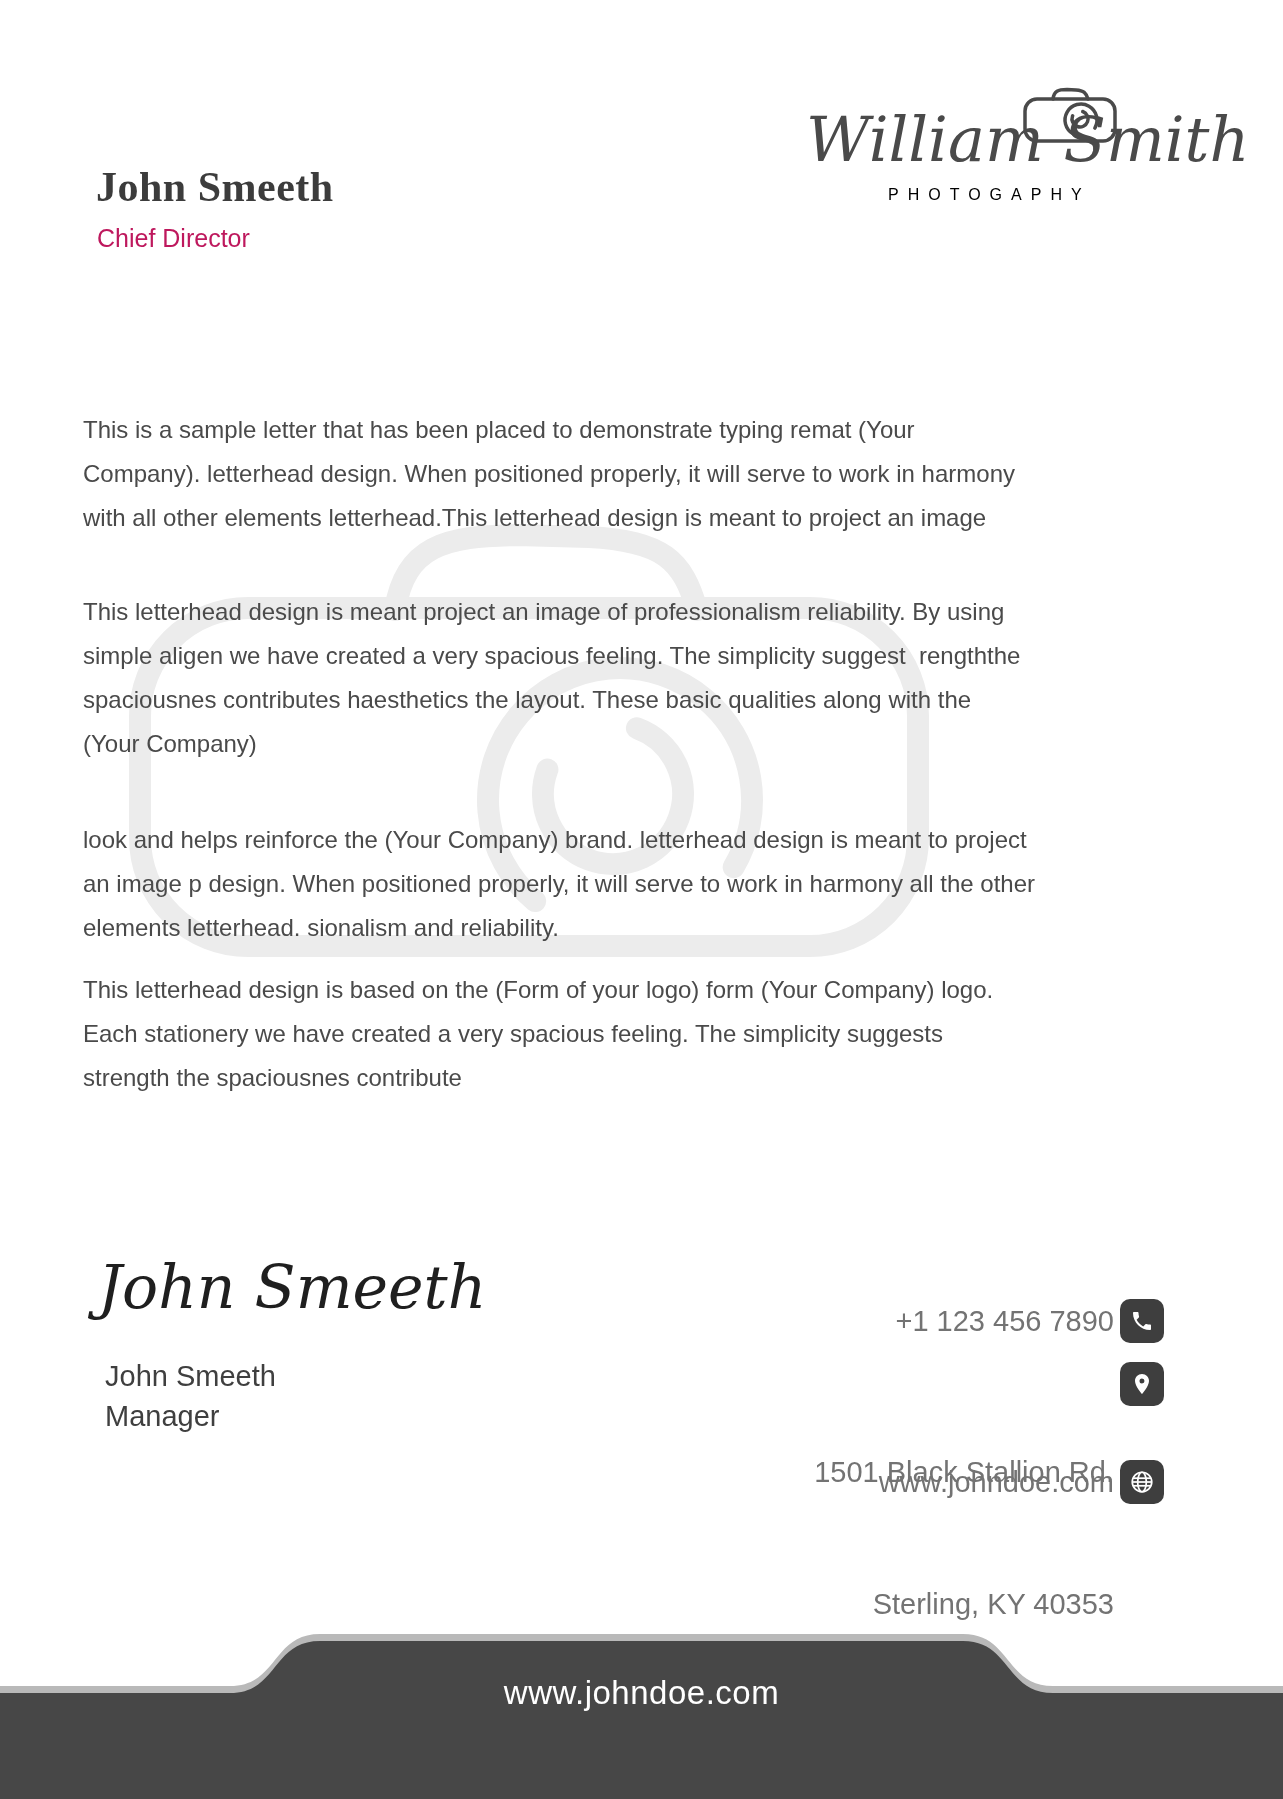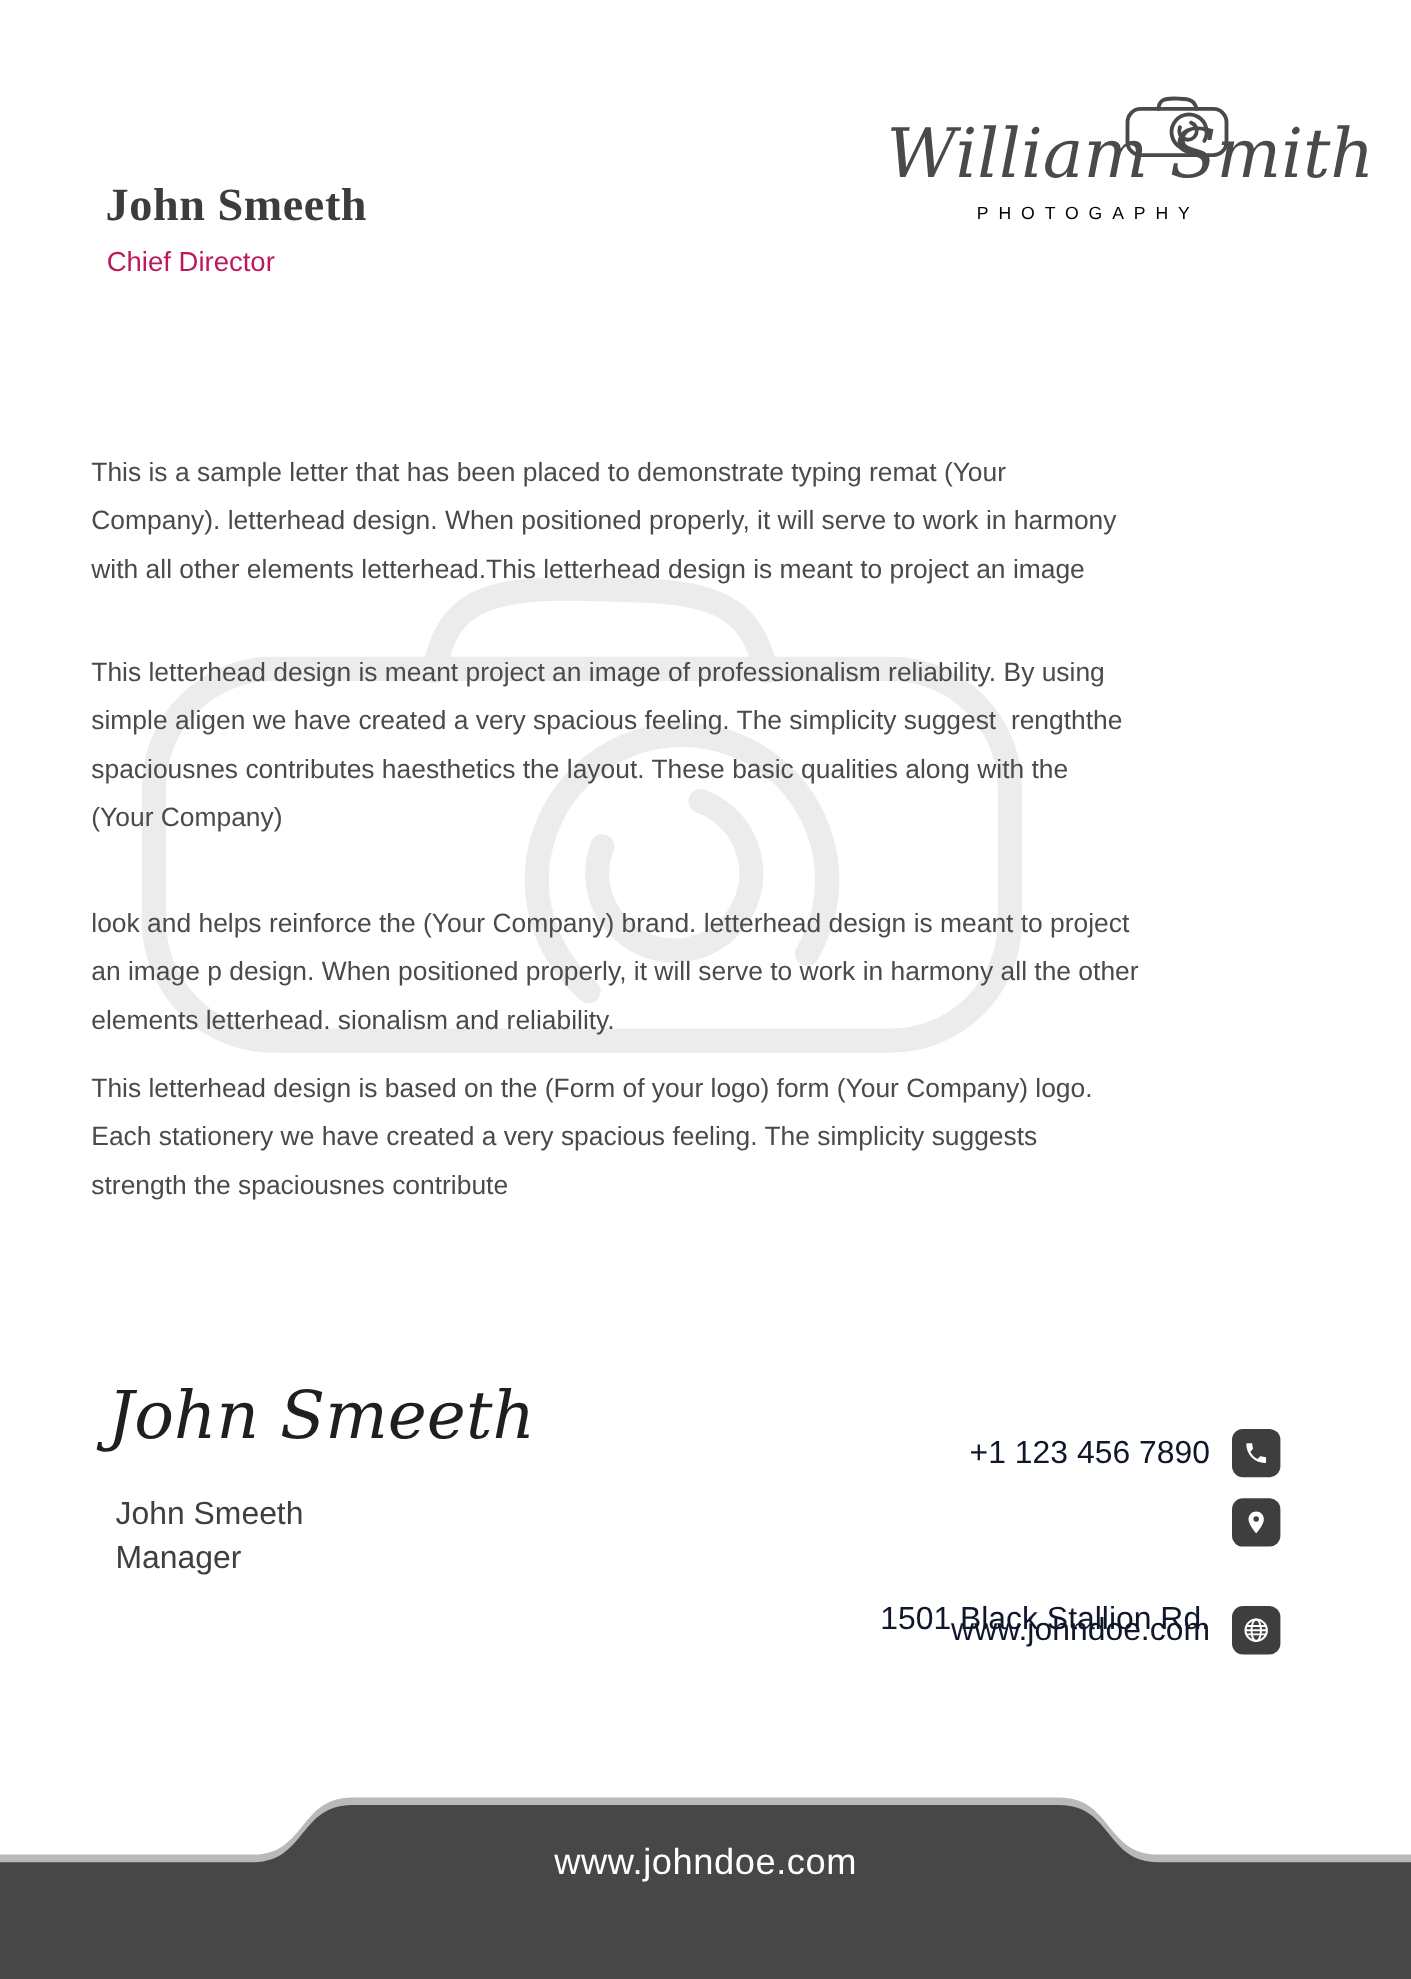--- a/index.html
+++ b/index.html
@@ -70,22 +70,22 @@
     position:absolute; left:105px; top:1356px;
     font-size:29px; line-height:40px; color:#3f3f3f;
   }
 
   
   .c-row {
     position:absolute; right:119px;
     display:flex; align-items:flex-start;
   }
   .c-row .c-text {
-    font-size:29px; line-height:44px; color:#0f172a;
-    text-align:right; margin-right:20px; white-space:pre;
+    font-size:29px; line-height:44px; color:#737373;
+    text-align:right; margin-right:6px; white-space:pre;
   }
   .c-icon {
     flex:0 0 auto;
     width:44px; height:44px; border-radius:10px;
     background:#3e3e3e;
     display:flex; align-items:center; justify-content:center;
   }
   .row-phone   { top:1299px; }
   .row-address { top:1362px; }
   .row-web     { top:1460px; }
@@ -154,20 +154,21 @@
     <div class="c-icon">
       <svg width="24" height="24" viewBox="0 0 24 24" fill="#ffffff">
         <path d="M6.62 10.79c1.44 2.83 3.76 5.14 6.59 6.59l2.2-2.21c.27-.27.67-.36 1.02-.24 1.12.37 2.33.57 3.57.57.55 0 1 .45 1 1V20c0 .55-.45 1-1 1-9.39 0-17-7.61-17-17 0-.55.45-1 1-1h3.5c.55 0 1 .45 1 1 0 1.25.2 2.45.57 3.57.11.35.03.74-.25 1.02l-2.2 2.2z"></path>
       </svg>
     </div>
   </div>
 
   <div class="c-row row-address">
     <div class="c-text">
       <div>1501 Black Stallion Rd.</div>
+      <div>Sterling, KY 40353</div>
     </div>
     <div class="c-icon">
       <svg width="24" height="24" viewBox="0 0 24 24" fill="#ffffff">
         <path d="M12 2C8.13 2 5 5.13 5 9c0 5.25 7 13 7 13s7-7.75 7-13c0-3.87-3.13-7-7-7zm0 9.5a2.5 2.5 0 1 1 0-5 2.5 2.5 0 0 1 0 5z"></path>
       </svg>
     </div>
   </div>
 
   <div class="c-row row-web">
     <div class="c-text">www.johndoe.com</div>

